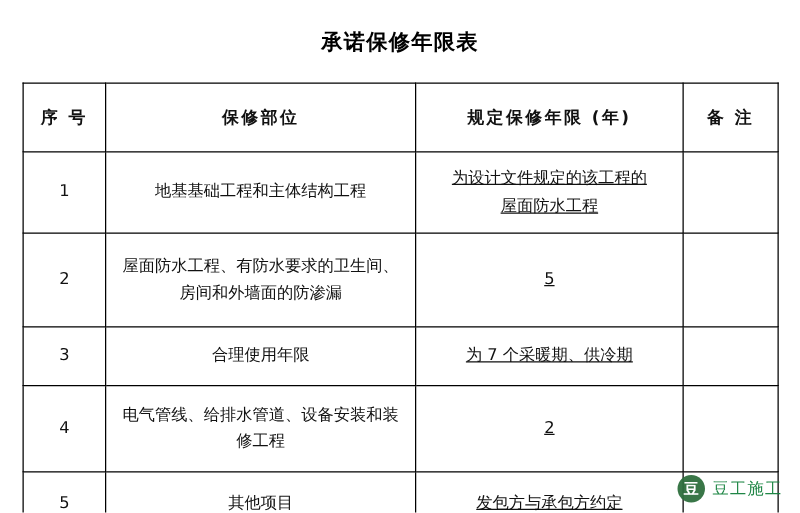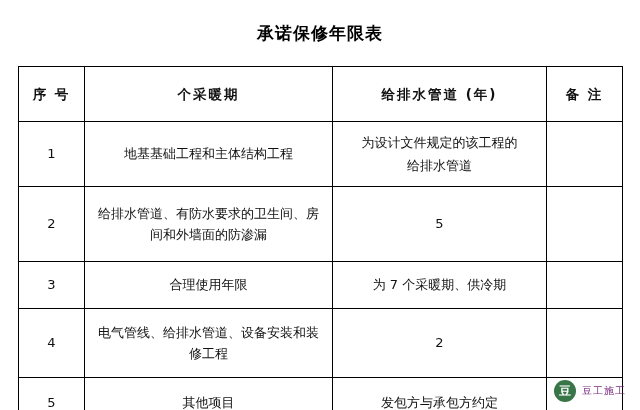--- a/index.html
+++ b/index.html
@@ -60,20 +60,21 @@
   td.cell-no {
     text-align: center;
     font-size: 13px;
   }
   td.cell-part {
     text-align: center;
     padding-left: 14px;
   }
   td.cell-years {
     text-align: center;
+    text-decoration: underline;
   }
   td.cell-remark {
     text-align: center;
   }
   tr.row-h1 td { height: 52px; }
   tr.row-h2 td { height: 62px; }
   tr.row-h3 td { height: 34px; }
   tr.row-h4 td { height: 56px; }
   tr.row-h5 td { height: 38px; }
 
@@ -96,60 +97,60 @@
     height: 22px;
     border-radius: 50%;
     background: #2f6f3e;
     color: #fff;
     font-size: 12px;
     line-height: 22px;
     text-align: center;
     font-weight: bold;
   }
   .wm-text {
-    font-size: 10px;
-    color: #701a75;
+    font-size: 13px;
+    color: #15803d;
     letter-spacing: 1px;
     font-family: Liberation Mono, monospace;
   }
 </style>
 </head>
 <body>
 
 <div class="page-title">承诺保修年限表</div>
 
 <div class="table-wrap">
   <table class="warranty">
     <colgroup>
       <col class="col-no">
       <col class="col-part">
       <col class="col-years">
       <col class="col-remark">
     </colgroup>
     <thead>
       <tr>
         <th>序  号</th>
-        <th>个采暖期</th>
-        <th>给排水管道 (年)</th>
+        <th>保修部位</th>
+        <th>规定保修年限 (年)</th>
         <th>备   注</th>
       </tr>
     </thead>
     <tbody>
       <tr class="row-h1">
         <td class="cell-no">1</td>
         <td class="cell-part">地基基础工程和主体结构工程</td>
         <td class="cell-years">
           <span class="years-multiline">为设计文件规定的该工程的</span>
-          <span class="years-multiline">给排水管道</span>
+          <span class="years-multiline">屋面防水工程</span>
         </td>
         <td class="cell-remark"></td>
       </tr>
       <tr class="row-h2">
         <td class="cell-no">2</td>
-        <td class="cell-part">给排水管道、有防水要求的卫生间、房间和外墙面的防渗漏</td>
+        <td class="cell-part">屋面防水工程、有防水要求的卫生间、房间和外墙面的防渗漏</td>
         <td class="cell-years">5</td>
         <td class="cell-remark"></td>
       </tr>
       <tr class="row-h3">
         <td class="cell-no">3</td>
         <td class="cell-part">合理使用年限</td>
         <td class="cell-years">为 7 个采暖期、供冷期</td>
         <td class="cell-remark"></td>
       </tr>
       <tr class="row-h4">

